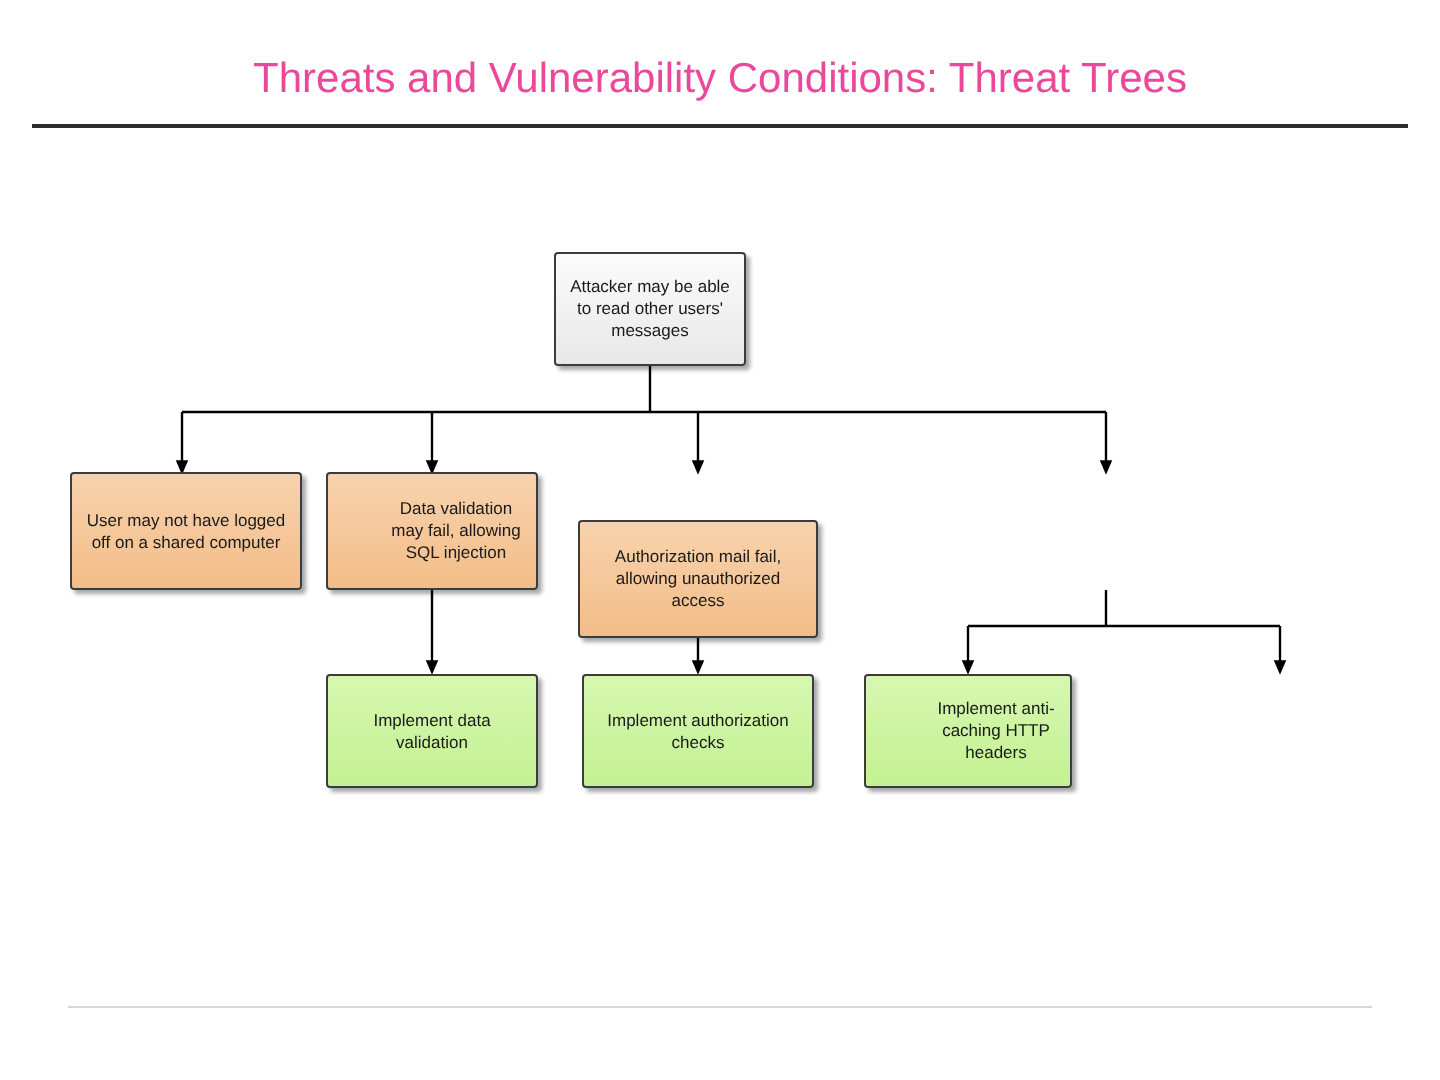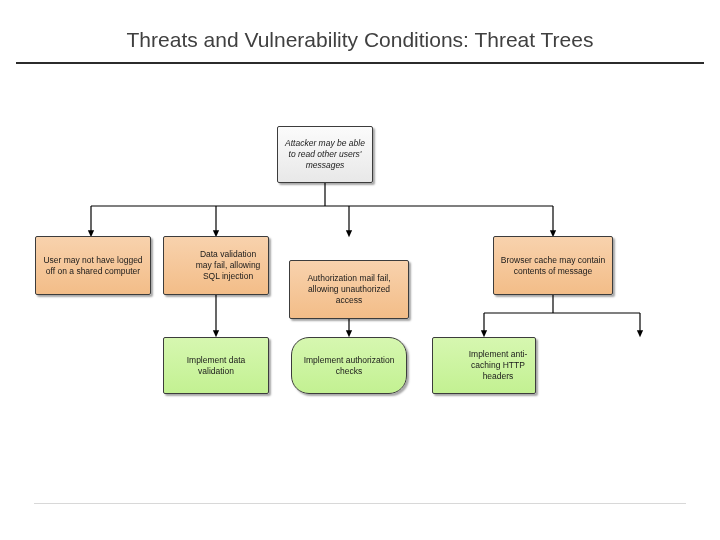--- a/index.html
+++ b/index.html
@@ -19,21 +19,21 @@
     height: 540px;
     background: #ffffff;
   }
   .slide-title {
     position: absolute;
     left: 0;
     top: 28px;
     width: 720px;
     text-align: center;
     font-size: 21px;
-    color: #404040;
+    color: #ec4899;
     font-family: "Liberation Sans", sans-serif;
     white-space: nowrap;
   }
   .title-rule {
     position: absolute;
     left: 16px;
     top: 62px;
     width: 688px;
     height: 2px;
     background: #2b2b2b;
@@ -79,21 +79,20 @@
     box-shadow: 2px 2px 2px rgba(0,0,0,0.35);
     font-family: "Liberation Sans", sans-serif;
   }
   .node.threat {
     background: #f6c79a;
     background: linear-gradient(to bottom, #f8d2ad, #f3bd88);
   }
   .node.root {
     background: #f1f1f1;
     background: linear-gradient(to bottom, #fbfbfb, #e8e8e8);
-    font-style: italic;
   }
   .node.mitigation {
     background: #ccf5a0;
     background: linear-gradient(to bottom, #d6f7b0, #c3f192);
   }
   .node span {
     display: block;
   }
 </style>
 </head>
@@ -142,29 +141,26 @@
     </div>
 
     <div class="node threat" style="left:163px; top:236px; width:106px; height:59px;padding-left:28px;">
       <span>Data validation may fail, allowing SQL injection</span>
     </div>
 
     <div class="node threat" style="left:289px; top:236px; width:120px; height:59px;margin-top:24px;">
       <span>Authorization mail fail, allowing unauthorized access</span>
     </div>
 
-    <div class="node threat" style="left:493px; top:236px; width:120px; height:59px;">
-      <span>Browser cache may contain contents of message</span>
-    </div>
 
     <div class="node mitigation" style="left:163px; top:337px; width:106px; height:57px;">
       <span>Implement data validation</span>
     </div>
 
-    <div class="node mitigation" style="left:291px; top:337px; width:116px; height:57px;border-radius:18px;">
+    <div class="node mitigation" style="left:291px; top:337px; width:116px; height:57px;">
       <span>Implement authorization checks</span>
     </div>
 
     <div class="node mitigation" style="left:432px; top:337px; width:104px; height:57px;padding-left:32px;">
       <span>Implement anti-caching HTTP headers</span>
     </div>
 
 
   </div>
 </div>

